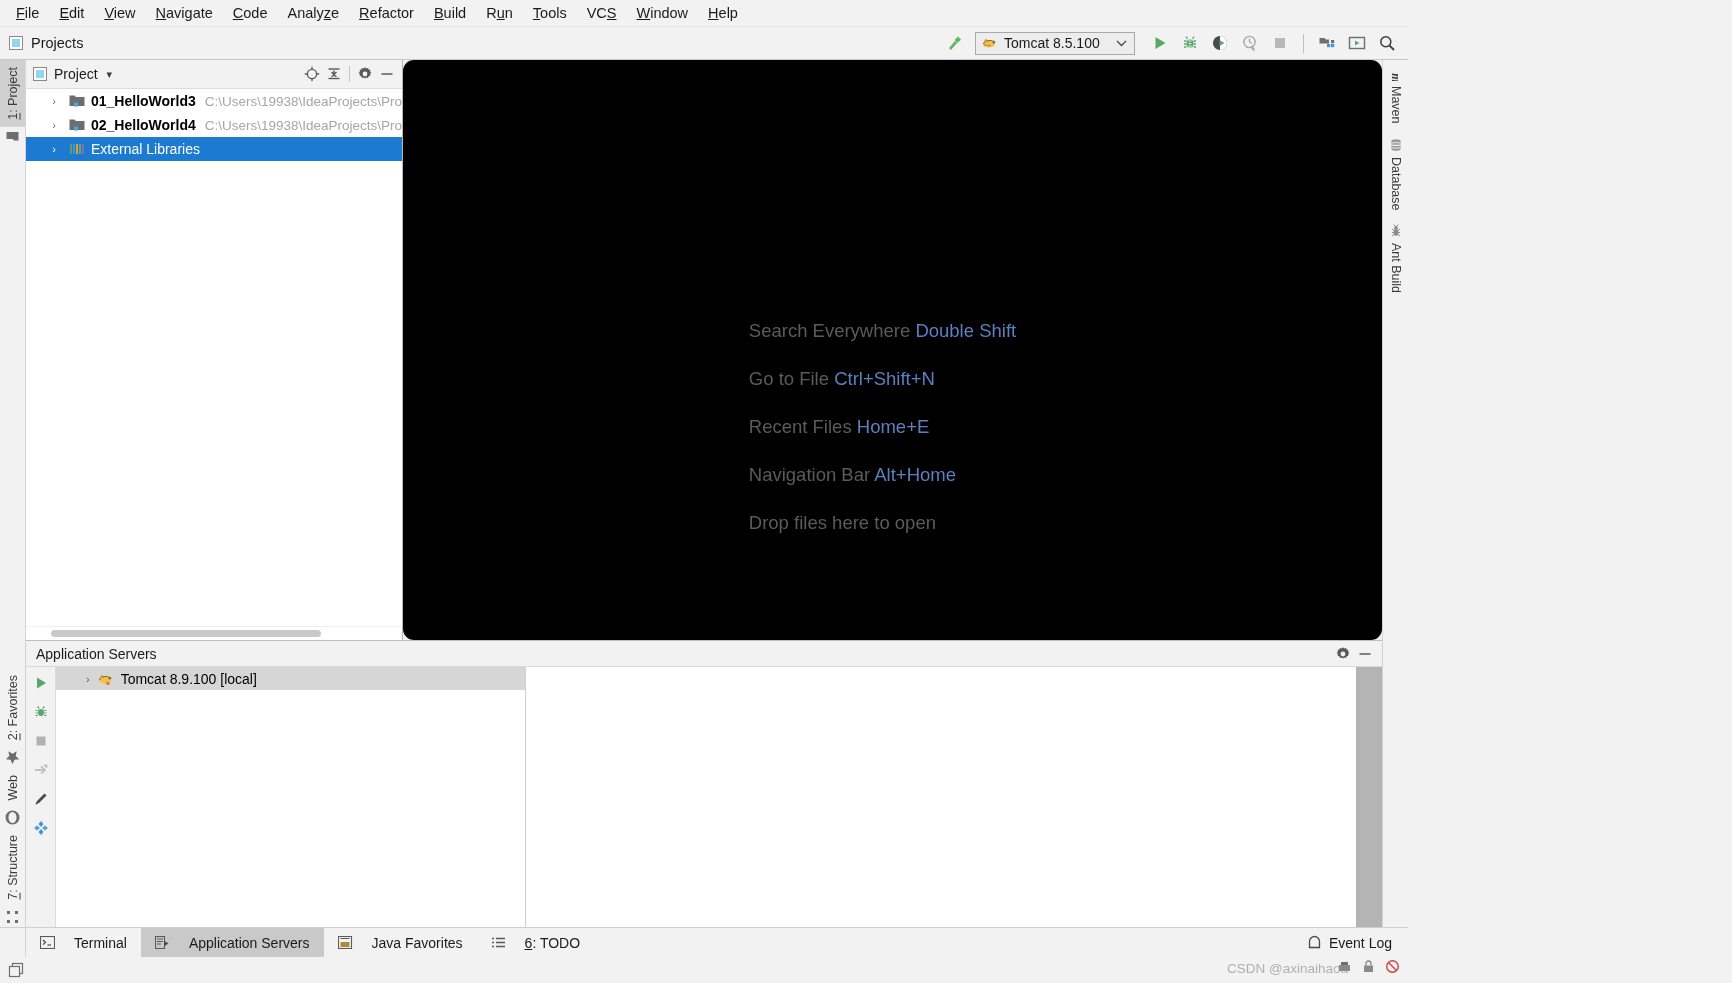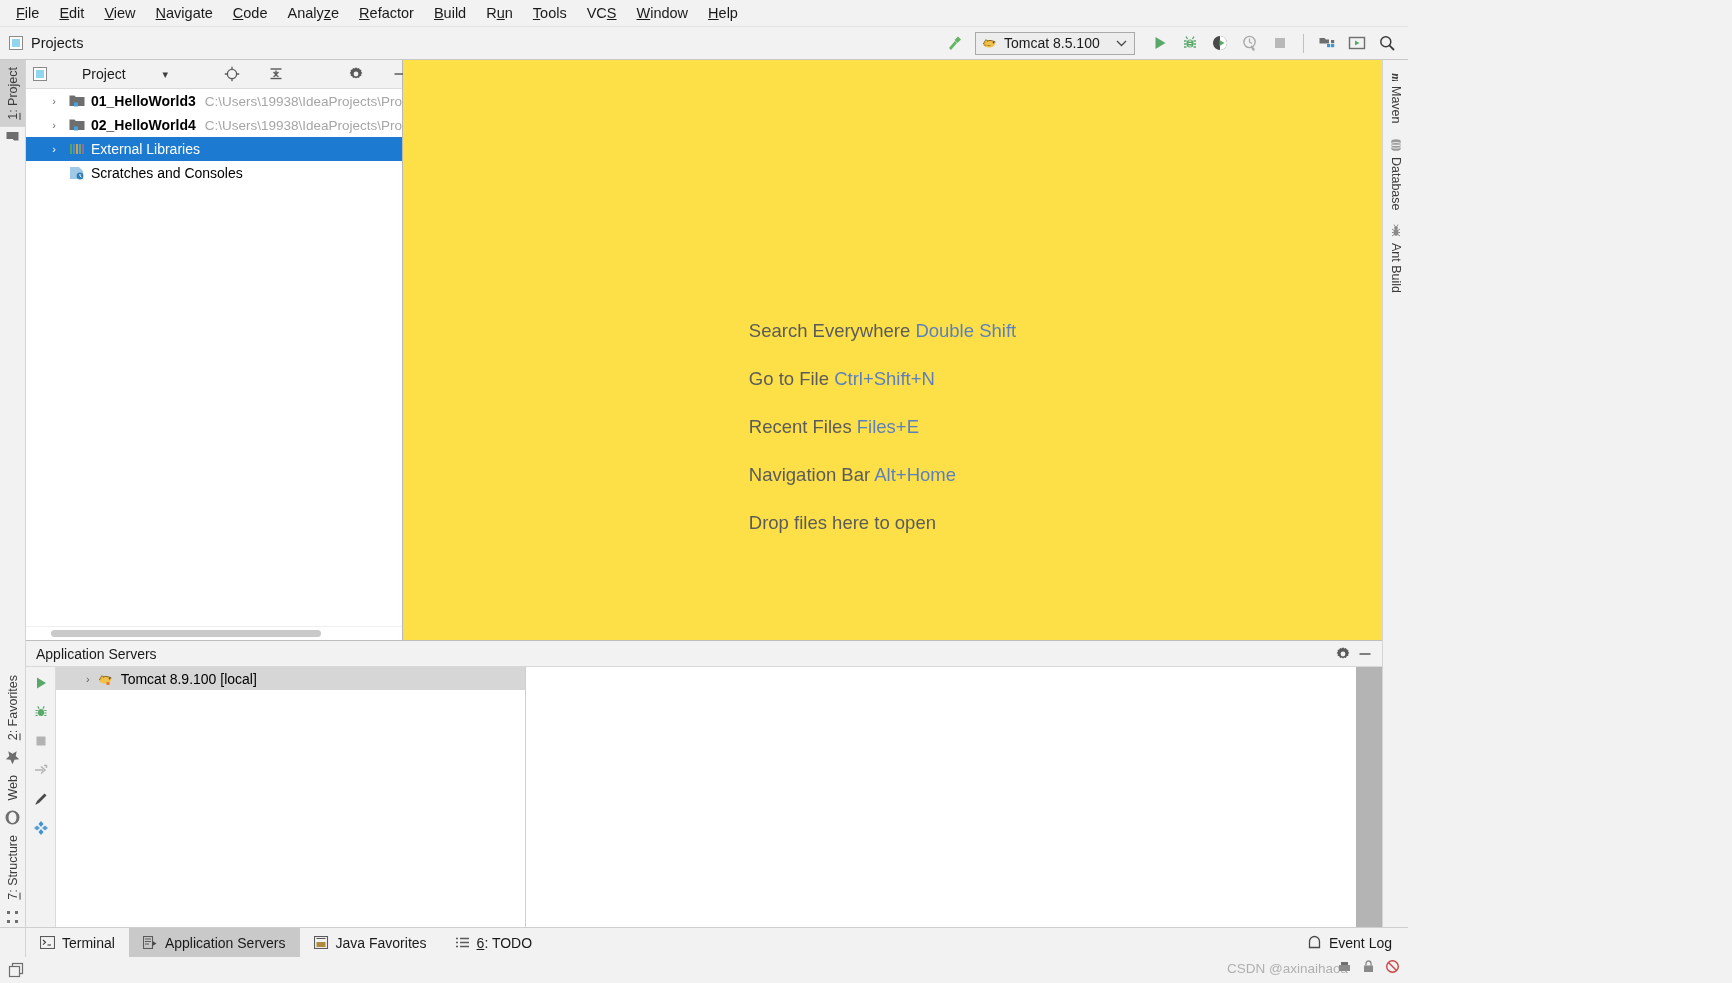--- a/index.html
+++ b/index.html
@@ -95,21 +95,20 @@
     display: flex; flex-direction: column;
     border-right: 1px solid #b8b8b8;
     min-width: 0;
   }
   .pp-head {
     height: 29px; background: #f2f2f2;
     display: flex; align-items: center;
     padding: 0 4px 0 7px;
     border-bottom: 1px solid #dcdcdc;
     flex: 0 0 29px;
-    gap: 28px;
   }
   .pp-head .t { font-size: 14px; color: #1a1a1a; margin-left: 7px; }
   .pp-head .grow { flex: 1 1 auto; }
   .pp-ico {
     width: 22px; height: 22px;
     display: flex; align-items: center; justify-content: center;
   }
   .pp-vsep { width: 1px; height: 16px; background: #c6c6c6; margin: 0 4px; }
 
   .tree { flex: 1 1 auto; overflow: hidden; background: #fff; position: relative; }
@@ -129,23 +128,23 @@
 
   .pp-hscroll {
     height: 14px; background: #ffffff; flex: 0 0 14px;
     border-top: 1px solid #efefef;
     display: flex; align-items: center;
   }
   .pp-hthumb { height: 7px; background: #c9c9c9; border-radius: 4px; margin-left: 25px; width: 270px; }
 
   
   .editor {
-    flex: 1 1 auto; background: #fde047;
+    flex: 1 1 auto; background: #000000;
     position: relative; min-width: 0;
-    display: flex; align-items: flex-start; justify-content: center;
+    display: flex; align-items: flex-start; justify-content: center; border-radius: 11px;
   }
   .tips { margin-top: 260px; margin-left: -20px; }
   .tip { font-size: 18.5px; color: #5b5b5b; margin-bottom: 26px; white-space: nowrap; }
   .tip .key { color: #5c7fc0; }
 
   
   .bottomwin {
     flex: 0 0 287px; height: 287px;
     display: flex; flex-direction: column;
     background: #f2f2f2;
@@ -184,21 +183,21 @@
   
   .statusbar {
     height: 56px; flex: 0 0 56px;
     background: #f2f2f2;
     display: flex; flex-direction: column;
     border-top: 1px solid #cfcfcf;
   }
   .tabsrow { height: 29px; display: flex; align-items: stretch; flex: 0 0 29px; }
   .tabsrow .leftpad { width: 26px; border-right: 1px solid #d4d4d4; }
   .btab {
-    display: flex; align-items: center; gap: 7px;
+    display: flex; align-items: center; gap: 19px;
     padding: 0 14px; font-size: 14px; color: #1a1a1a;
     cursor: default; white-space: nowrap;
   }
   .btab.active { background: #c9c9c9; }
   .btab u { text-decoration: underline; }
   .tabsrow .grow { flex: 1 1 auto; }
   .evlog { display: flex; align-items: center; gap: 7px; padding: 0 16px; font-size: 14px; color: #1a1a1a; }
   .statusline { flex: 1 1 auto; display: flex; align-items: center; padding-left: 8px; position: relative; }
   .watermark {
     position: absolute; right: 60px; top: 4px;
@@ -448,43 +447,32 @@
                   <svg width="16" height="14" viewBox="0 0 16 14">
                     <rect x="1" y="2" width="2" height="10" fill="#5aa45a"></rect>
                     <rect x="4" y="2" width="2" height="10" fill="#4a90c8"></rect>
                     <rect x="7" y="2" width="2" height="10" fill="#d8a03c"></rect>
                     <rect x="10" y="2" width="2" height="10" fill="#6aa86a"></rect>
                     <rect x="13" y="2" width="2" height="10" fill="#8a6ab0"></rect>
                   </svg>
                 </span>
                 <span class="tlabel plain">External Libraries</span>
               </div>
-              <div class="trow">
-                <span class="tw"></span>
-                <span style="margin-left: 7px; display: flex;">
-                  <svg width="16" height="14" viewBox="0 0 16 14">
-                    <path d="M1 1 h9 l4 4 v8 H1 Z" fill="#9fc9e6"></path>
-                    <circle cx="11" cy="10" r="3.4" fill="#2e7fb8"></circle>
-                    <path d="M11 8 V10 L12.4 11" stroke="#fff" stroke-width="1" fill="none"></path>
-                  </svg>
-                </span>
-                <span class="tlabel plain">Scratches and Consoles</span>
-              </div>
             </div>
 
           <div class="pp-hscroll">
             <div class="pp-hthumb"></div>
           </div>
         </div>
 
         <div class="editor">
           <div class="tips" id="tips">
               <div class="tip"><span>Search Everywhere</span><span class="key"> Double Shift</span></div>
               <div class="tip"><span>Go to File</span><span class="key"> Ctrl+Shift+N</span></div>
-              <div class="tip"><span>Recent Files</span><span class="key"> Files+E</span></div>
+              <div class="tip"><span>Recent Files</span><span class="key"> Home+E</span></div>
               <div class="tip"><span>Navigation Bar</span><span class="key"> Alt+Home</span></div>
               <div class="tip"><span>Drop files here to open</span></div>
             </div>
         </div>
       </div>
 
       <div class="bottomwin">
         <div class="bw-head">
           <span class="t">Application Servers</span>
           <span class="grow"></span>

